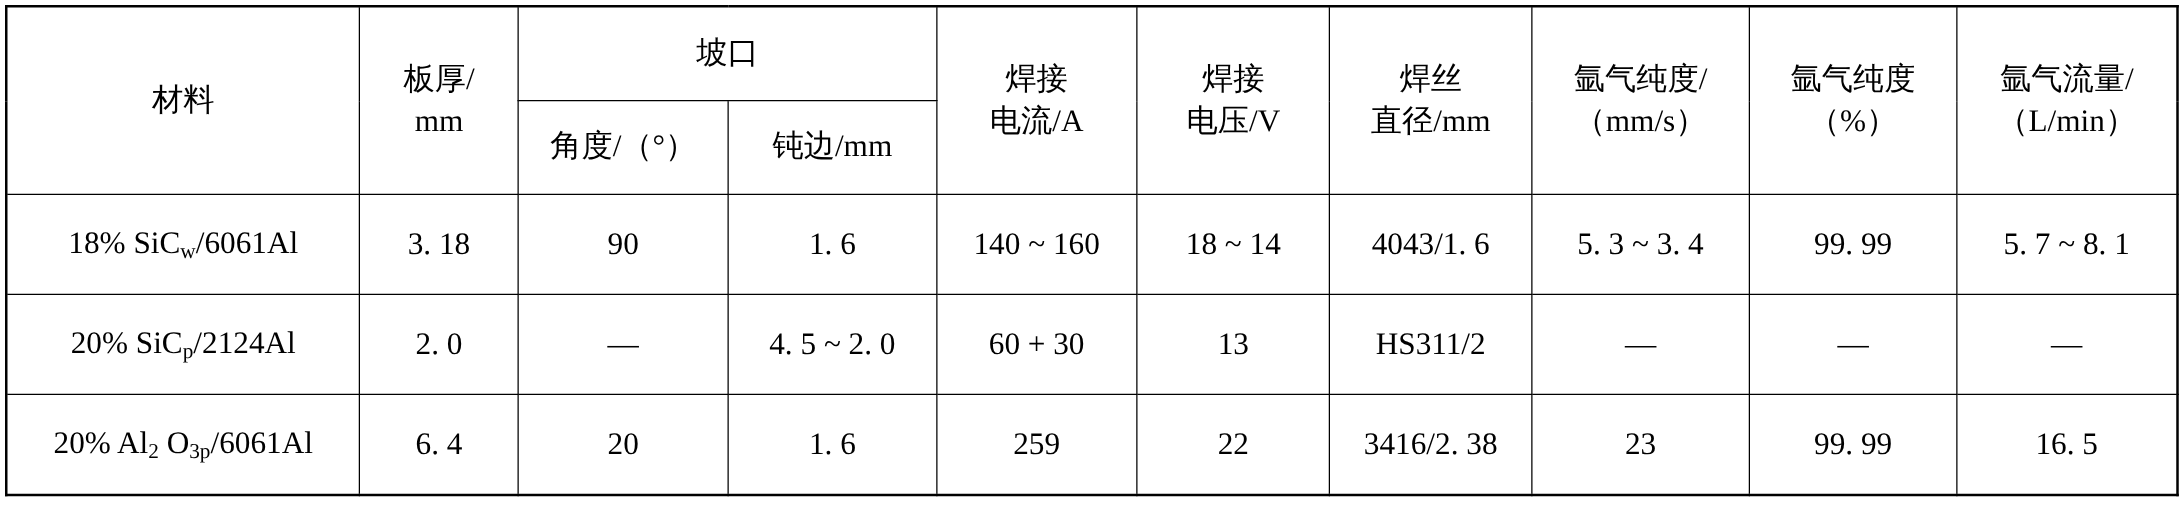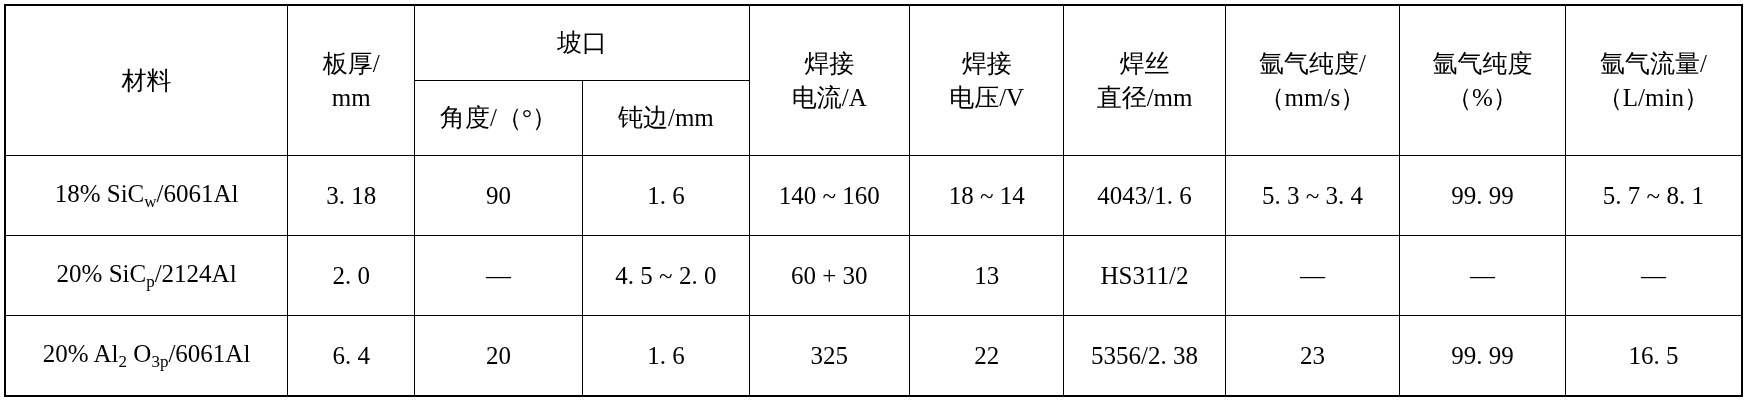--- a/index.html
+++ b/index.html
@@ -153,22 +153,22 @@
         <td class="nowrap">HS311/2</td>
         <td class="nowrap">—</td>
         <td class="nowrap">—</td>
         <td class="nowrap">—</td>
       </tr>
       <tr>
         <td class="mat">20% Al<sub>2</sub> O<sub>3p</sub>/6061Al</td>
         <td>6. 4</td>
         <td>20</td>
         <td>1. 6</td>
-        <td class="nowrap">325</td>
+        <td class="nowrap">259</td>
         <td class="nowrap">22</td>
-        <td class="nowrap">5356/2. 38</td>
+        <td class="nowrap">3416/2. 38</td>
         <td class="nowrap">23</td>
         <td class="nowrap">99. 99</td>
         <td class="nowrap">16. 5</td>
       </tr>
     </tbody>
   </table>
 </div>
 
 </body></html>

